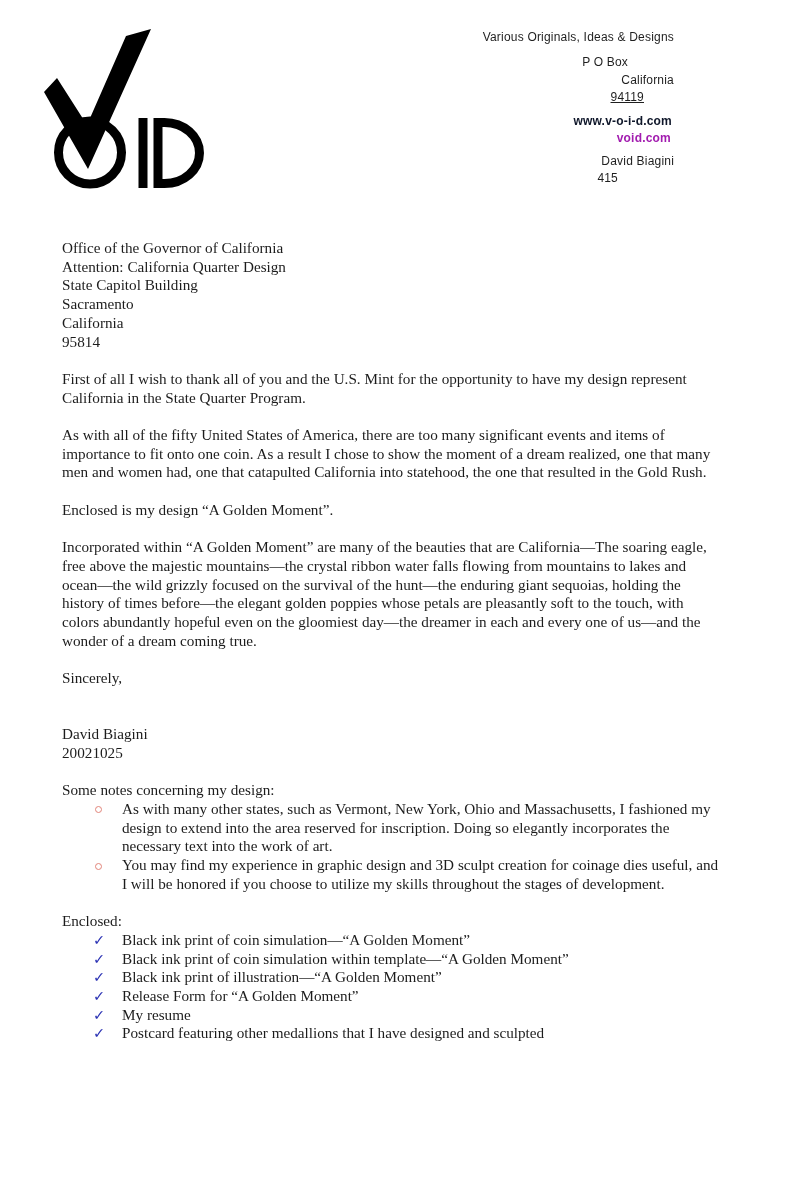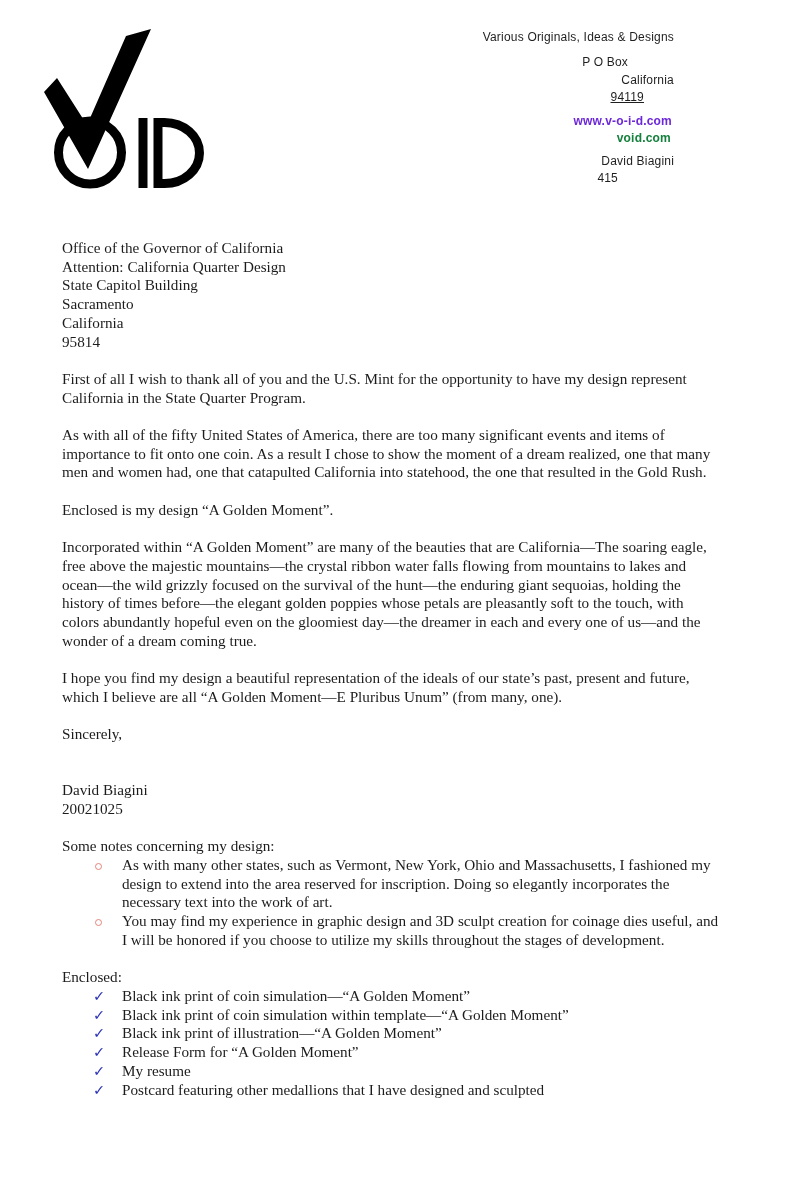--- a/index.html
+++ b/index.html
@@ -13,22 +13,22 @@
   .logo { position:absolute; left:30px; top:20px; }
 
   
   .letterhead {
     position:absolute; top:29px; right:42px; text-align:right;
     font-family:"Liberation Sans", sans-serif;
     font-size:12px; line-height:17.3px; color:#1f1f1f; letter-spacing:0.2px;
   }
   .lh-pobox { margin-top:8px;  padding-right:46px; }
   .lh-zip   { padding-right:30px;text-decoration:underline; }
-  .lh-url1  { margin-top:7px;  padding-right:2px; font-weight:bold; color:#6d28d9; }
-  .lh-url2  { padding-right:3px; font-weight:bold; color:#15803d;text-align:right; }
+  .lh-url1  { margin-top:7px;  padding-right:2px; font-weight:bold; color:#0f172a; }
+  .lh-url2  { padding-right:3px; font-weight:bold; color:#a21caf;text-align:right; }
   .lh-name  { margin-top:5px; }
   .lh-area  { padding-right:56px; }
 
   
   .body-col {
     position:absolute; left:62px; top:239px; width:738px;
     font-size:15.2px; line-height:18.7px;
   }
   .body-col p { margin:0 0 18.7px 0; }
   .pre { white-space:pre-line; }
@@ -89,22 +89,20 @@
     <p class="pre">As with all of the fifty United States of America, there are too many significant events and items of
 importance to fit onto one coin. As a result I chose to show the moment of a dream realized, one that many
 men and women had, one that catapulted California into statehood, the one that resulted in the Gold Rush.</p>
     <p class="pre">Enclosed is my design “A Golden Moment”.</p>
     <p class="pre">Incorporated within “A Golden Moment” are many of the beauties that are California—The soaring eagle,
 free above the majestic mountains—the crystal ribbon water falls flowing from mountains to lakes and
 ocean—the wild grizzly focused on the survival of the hunt—the enduring giant sequoias, holding the
 history of times before—the elegant golden poppies whose petals are pleasantly soft to the touch, with
 colors abundantly hopeful even on the gloomiest day—the dreamer in each and every one of us—and the
 wonder of a dream coming true.</p>
-    <p class="pre">I hope you find my design a beautiful representation of the ideals of our state’s past, present and future,
-which I believe are all “A Golden Moment—E Pluribus Unum” (from many, one).</p>
 
     <p class="closing">Sincerely,</p>
 
     <p>
       <span class="blk">David Biagini</span>
       <span class="blk">20021025</span>
     </p>
 
     <p class="heading">Some notes concerning my design:</p>
     <div class="list">

